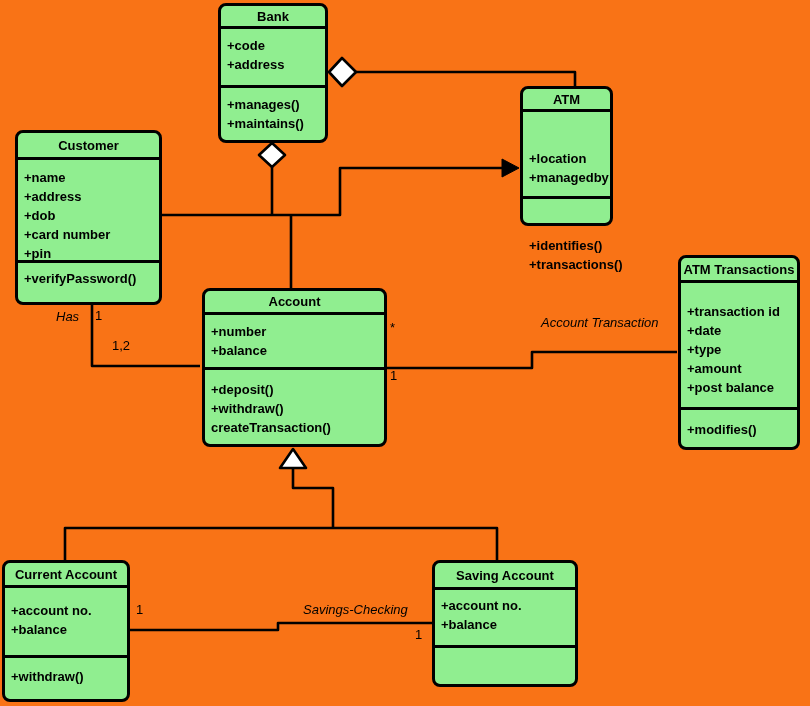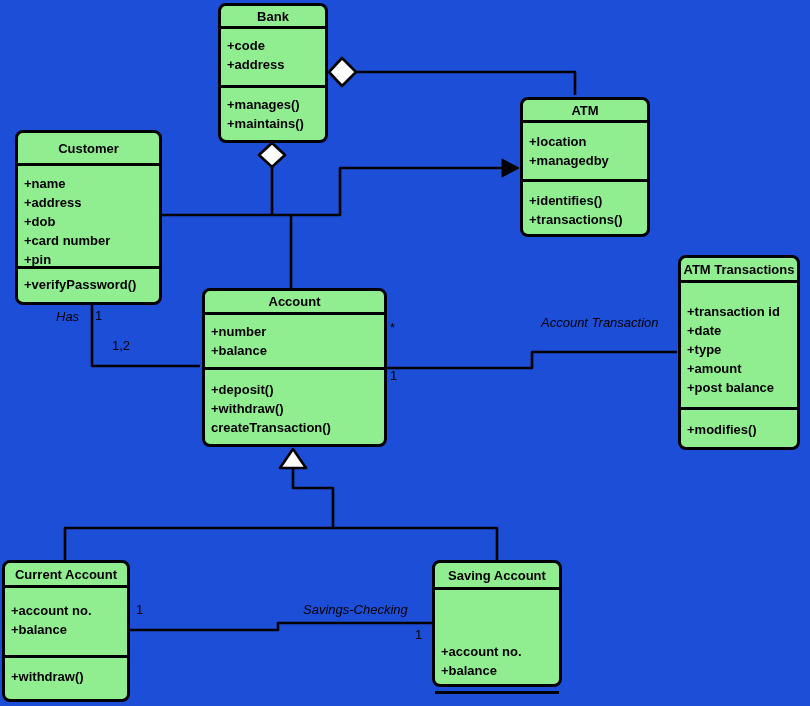--- a/index.html
+++ b/index.html
@@ -2,21 +2,21 @@
 <html><head>
 <meta charset="utf-8">
 <style>
   * { box-sizing: border-box; margin: 0; padding: 0; }
   html, body { background: #ffffff; }
   body { font-family: "Liberation Sans", sans-serif; }
   .canvas {
     position: relative;
     width: 810px;
     height: 706px;
-    background: #1d4ed8;
+    background: #f97316;
     overflow: hidden;
   }
   .edges { position: absolute; left: 0; top: 0; width: 810px; height: 706px; }
   .uml-class {
     position: absolute;
     background: #90EE90;
     border: 3px solid #000000;
     border-radius: 8px;
     display: flex;
     flex-direction: column;
@@ -95,34 +95,34 @@
       <div>+code</div>
       <div>+address</div>
     </div>
     <div class="uml-methods" style="padding-top:7px;border-radius:7px;">
       <div>+manages()</div>
       <div>+maintains()</div>
     </div>
   </div>
 
   <div class="uml-class" style="left:15px; top:130px; width:147px; height:175px;">
-    <div class="uml-title" style="height:33px;">Customer</div>
+    <div class="uml-title" style="height:27px;">Customer</div>
     <div class="uml-attrs" style="height:103px; ">
       <div>+name</div>
       <div>+address</div>
       <div>+dob</div>
       <div>+card number</div>
       <div>+pin</div>
     </div>
     <div class="uml-methods" style="padding-top:6px;">
       <div>+verifyPassword()</div>
     </div>
   </div>
 
-  <div class="uml-class" style="left:520px; top:97px; width:130px; height:140px;">
+  <div class="uml-class" style="left:520px; top:86px; width:93px; height:140px;gap:28px;">
     <div class="uml-title" style="height:23px;">ATM</div>
     <div class="uml-attrs" style="height:59px; padding-top:9px;">
       <div>+location</div>
       <div>+managedby</div>
     </div>
     <div class="uml-methods" style="padding-top:9px;">
       <div>+identifies()</div>
       <div>+transactions()</div>
     </div>
   </div>
@@ -158,21 +158,21 @@
     <div class="uml-title" style="height:25px;text-align:right;">Current Account</div>
     <div class="uml-attrs" style="height:70px; padding-top:13px;">
       <div>+account no.</div>
       <div>+balance</div>
     </div>
     <div class="uml-methods" style="padding-top:9px;">
       <div>+withdraw()</div>
     </div>
   </div>
 
-  <div class="uml-class" style="left:432px; top:560px; width:130px; height:127px;gap:46px;">
+  <div class="uml-class" style="left:432px; top:560px; width:146px; height:127px;">
     <div class="uml-title" style="height:27px;">Saving Account</div>
     <div class="uml-attrs" style="height:58px; padding-top:6px;">
       <div>+account no.</div>
       <div>+balance</div>
     </div>
     <div class="uml-methods"></div>
   </div>
 
   <div class="edge-label" style="left:56px; top:309px;">Has</div>
   <div class="mult" style="left:95px; top:308px;">1</div>

